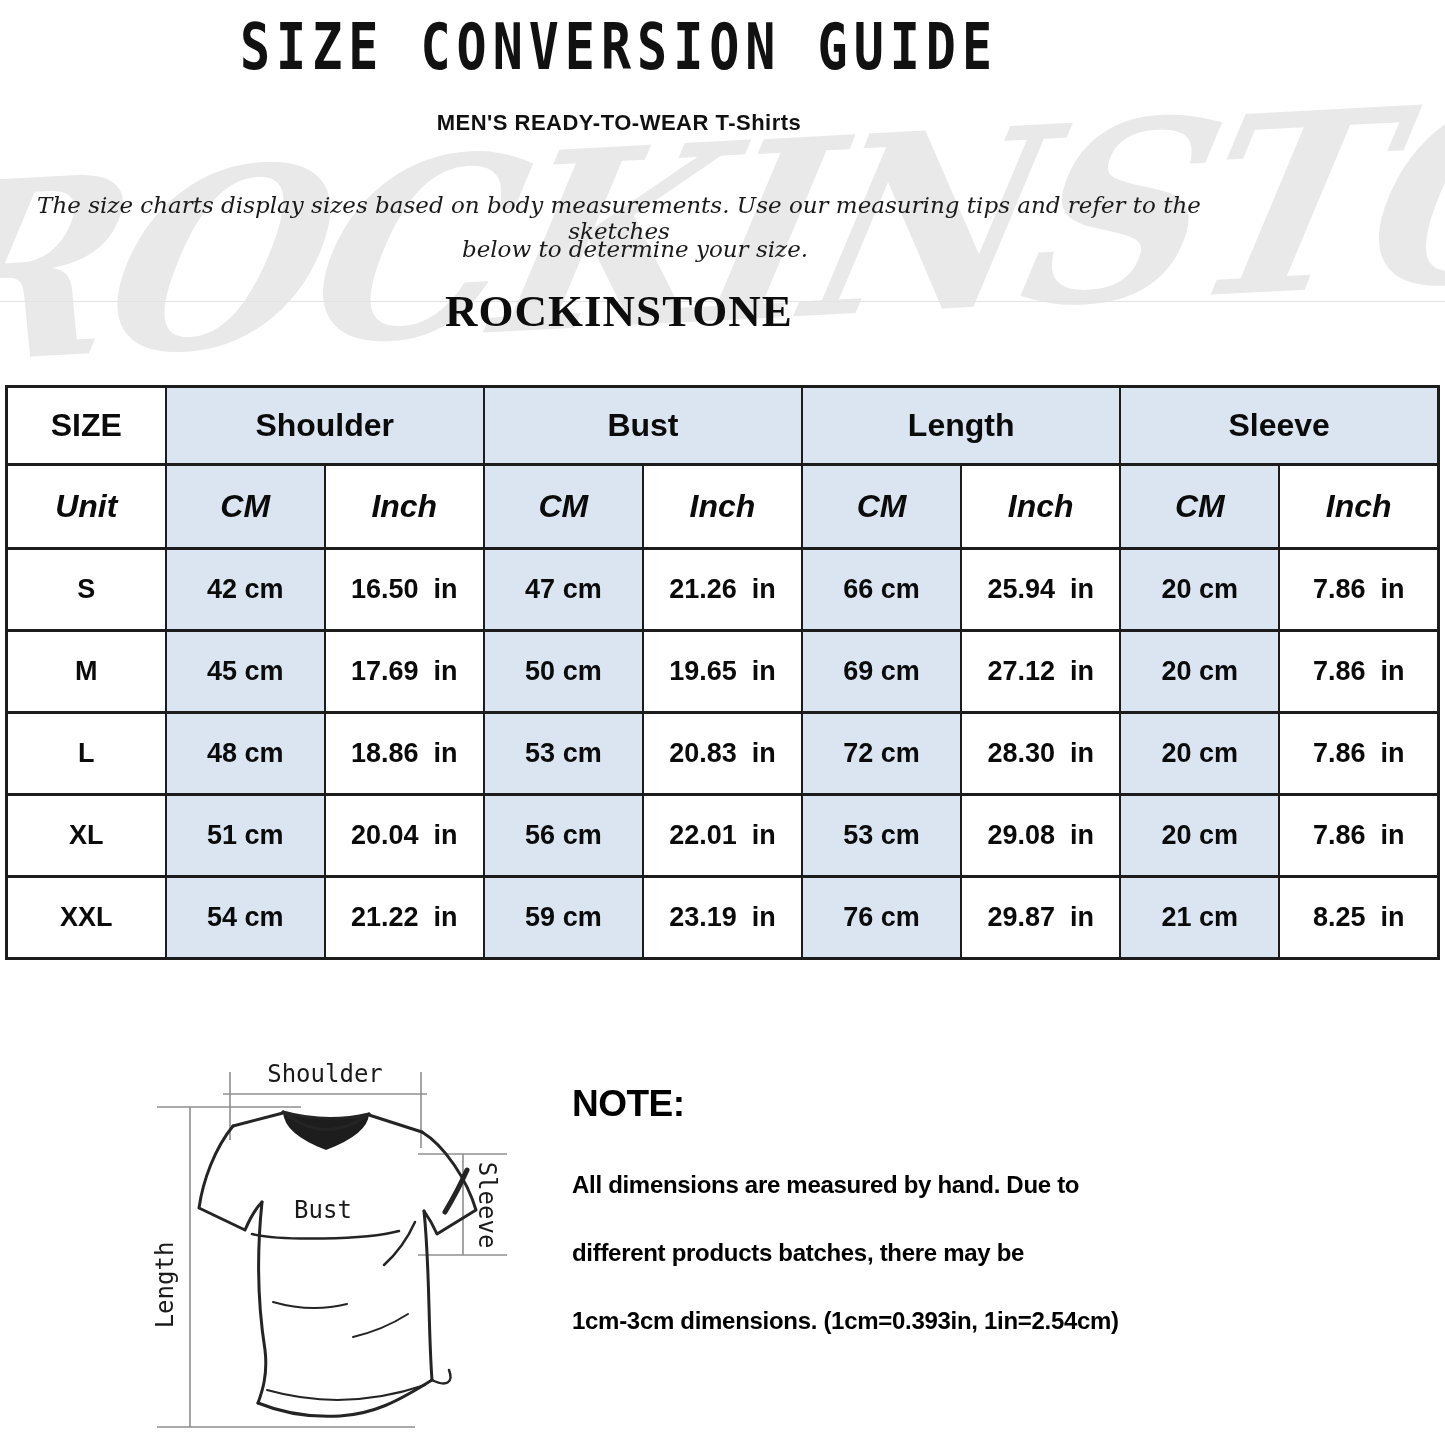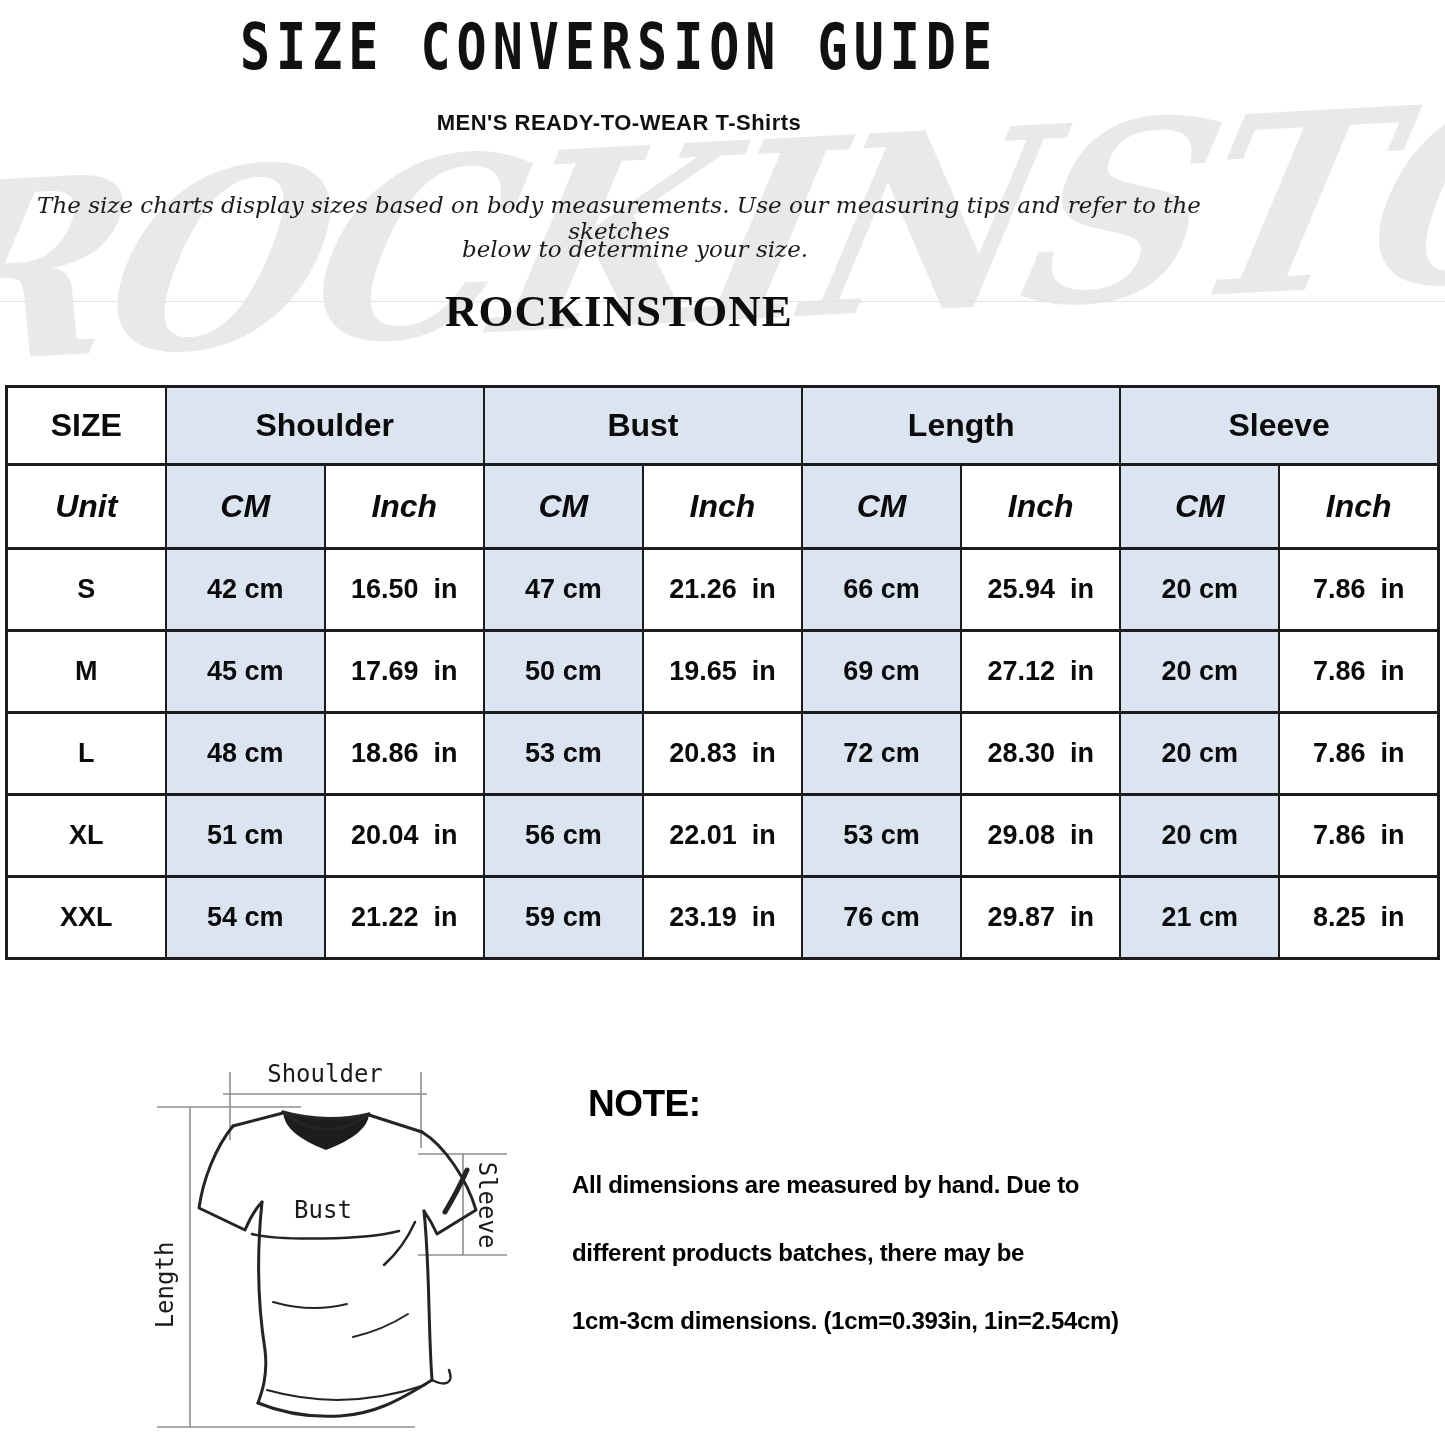--- a/index.html
+++ b/index.html
@@ -126,21 +126,20 @@
     top: 1083px; left: 572px;
     width: 845px;
     z-index: 1;
     color: #000;
   }
   .note-heading {
     font-weight: bold;
     font-size: 37px;
     letter-spacing: -0.5px;
     margin-bottom: 26px;
-    margin-left: 16px;
   }
   .note-line {
     font-weight: bold;
     font-size: 24px;
     letter-spacing: -0.3px;
     line-height: 68px;
   }
   svg text {
     font-family: "DejaVu Sans Mono", monospace;
     font-size: 24px;

